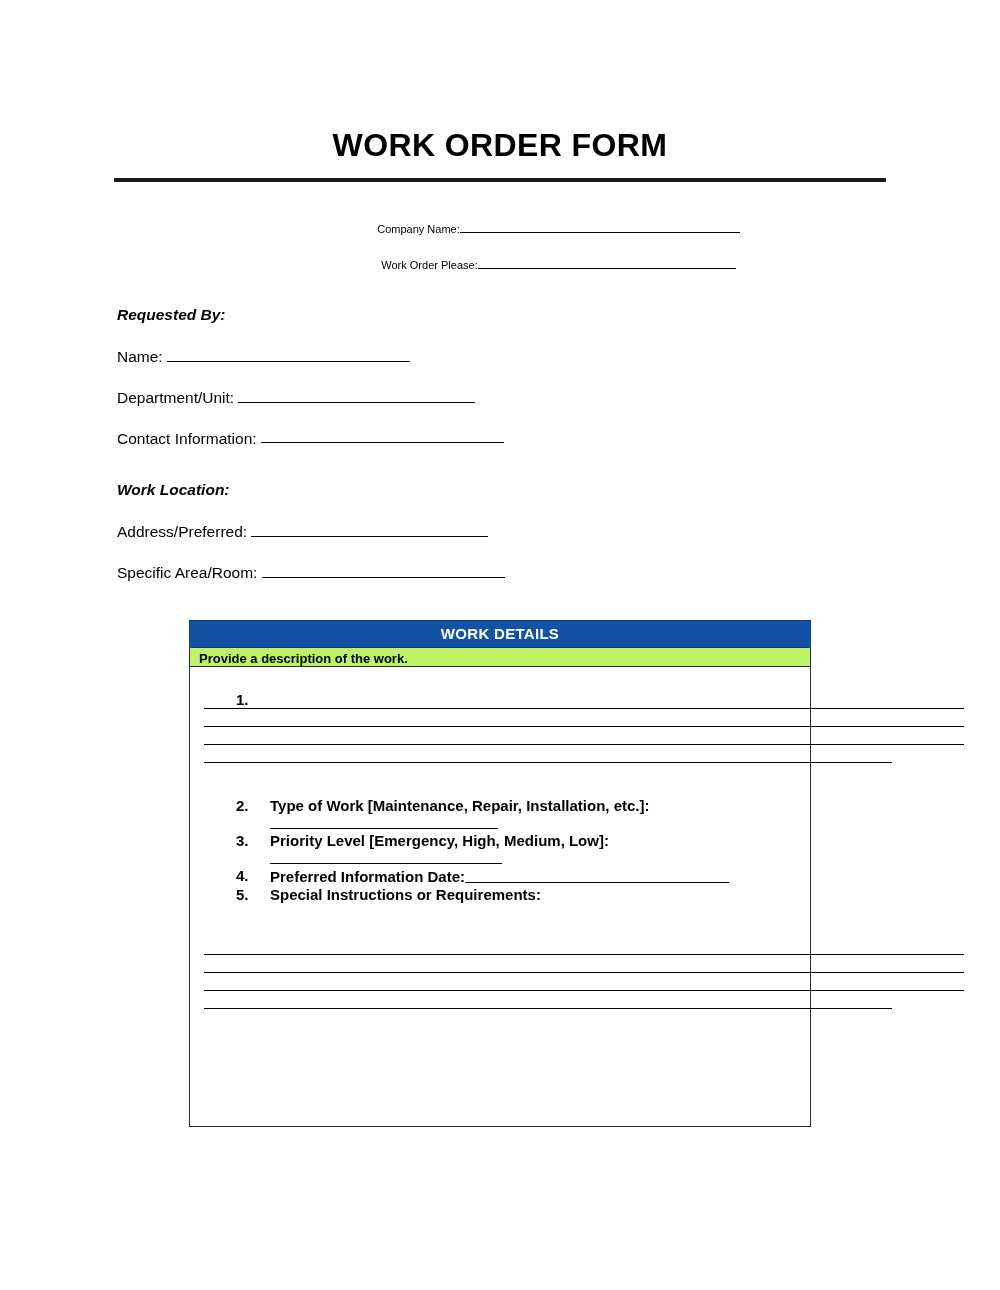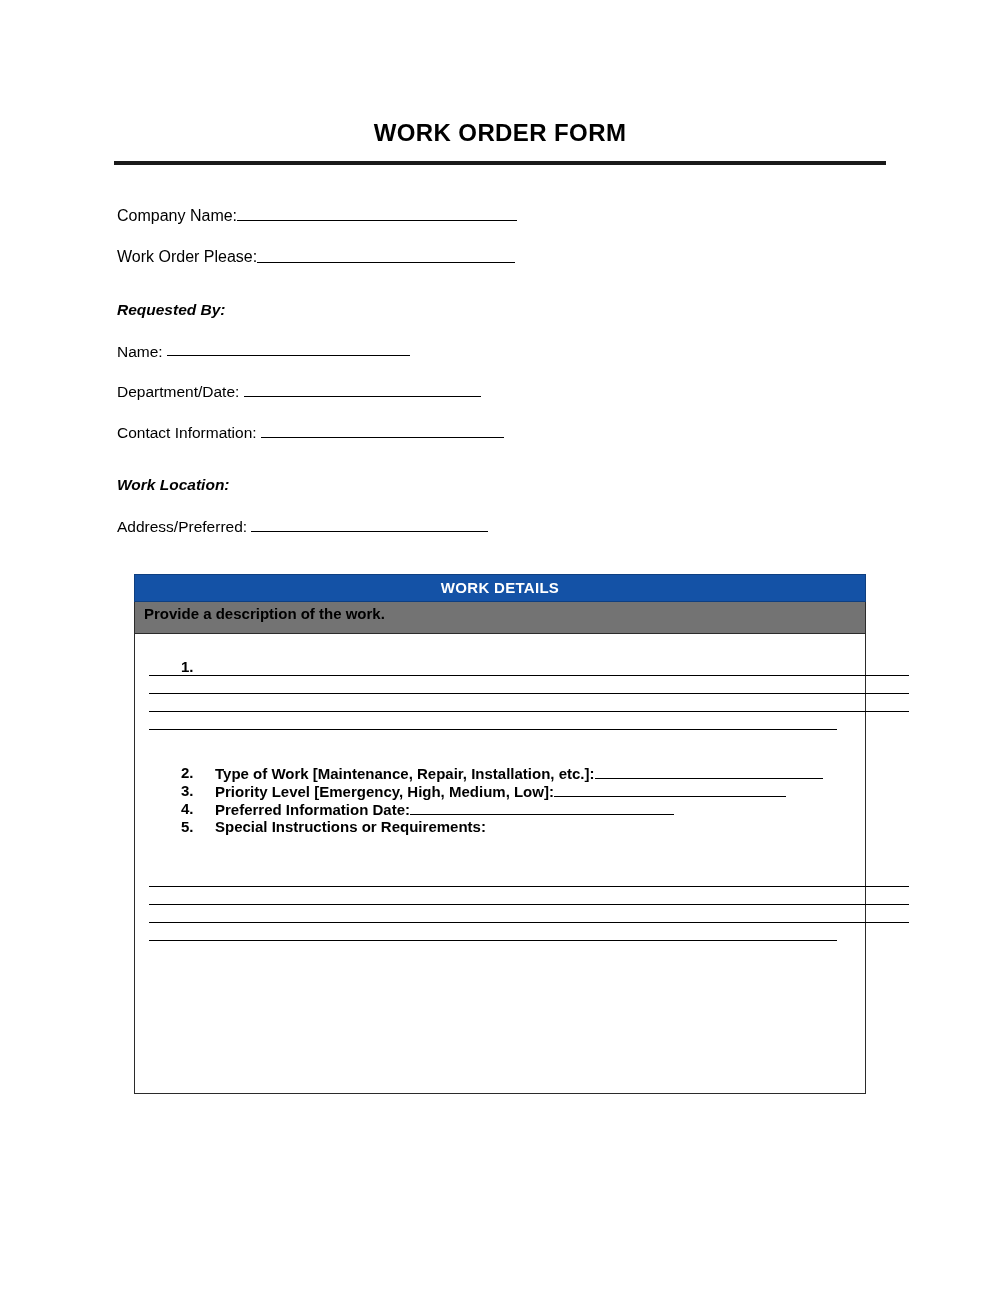--- a/index.html
+++ b/index.html
@@ -19,44 +19,45 @@
     position: relative;
     width: 1000px;
     height: 1290px;
     box-sizing: border-box;
     padding: 0;
   }
 
   
   .title {
     text-align: center;
-    font-size: 24px;
+    font-size: 32px;
     font-weight: bold;
     letter-spacing: 0.4px;
-    margin: 4px;
+    margin: 12px;
     padding-top: 115px;
     color: #000;
   }
   .title-rule {
     margin: 14px auto 0 auto;
     width: 772px;
     border-top: 4px solid #1a1a1a;
     height: 0;
   }
 
   
   .top-fields {
     margin-top: 40px;
     padding-left: 117px;
   }
   .field-line {
-    font-size: 16px;
+    font-size: 11px;
     line-height: 1.2;
     margin-bottom: 21px;
     white-space: nowrap;
+    text-align: center;
   }
   .blank {
     display: inline-block;
     border-bottom: 1px solid #000;
     height: 0.95em;
     vertical-align: baseline;
   }
   .b280 { width: 280px; }
   .b262 { width: 258px; }
   .b243 { width: 243px; }
@@ -71,41 +72,41 @@
   }
   .sub-field {
     font-size: 15.5px;
     margin-bottom: 21px;
     white-space: nowrap;
   }
 
   
   .details-wrap {
     margin: 38px auto 0 auto;
-    width: 732px;
+    width: 622px;
   }
   .details-banner {
     background: #1452a6;
     color: #ffffff;
     text-align: center;
     font-weight: bold;
     font-size: 15px;
     letter-spacing: 0.3px;
     padding: 4px 0 5px 0;
     border: 1px solid #0f3f80;
     box-sizing: border-box;
   }
   .details-subbar {
-    background: #737373;
+    background: #bef264;
     border-left: 1px solid #2b2b2b;
     border-right: 1px solid #2b2b2b;
     border-bottom: 1px solid #2b2b2b;
     font-weight: bold;
-    font-size: 15px;
-    padding: 3px 0 11px 9px;
+    font-size: 13px;
+    padding: 3px 0 0 9px;
     box-sizing: border-box;
   }
   .details-body {
     border-left: 1px solid #2b2b2b;
     border-right: 1px solid #2b2b2b;
     border-bottom: 1px solid #2b2b2b;
     box-sizing: border-box;
     padding: 24px 8px 36px 8px;
     min-height: 460px;
   }
@@ -173,33 +174,36 @@
     </div>
 
 
     <div class="section-head">Requested By:</div>
 
     <div class="sub-field">
       <span>Name: </span><span class="blank b243"></span>
     </div>
 
     <div class="sub-field">
-      <span>Department/Date: </span><span class="blank b237"></span>
+      <span>Department/Unit: </span><span class="blank b237"></span>
     </div>
 
     <div class="sub-field">
       <span>Contact Information: </span><span class="blank b243"></span>
     </div>
 
     <div class="section-head">Work Location:</div>
 
     <div class="sub-field">
       <span>Address/Preferred: </span><span class="blank b237"></span>
     </div>
 
+    <div class="sub-field">
+      <span>Specific Area/Room: </span><span class="blank b243"></span>
+    </div>
 
   </div>
 
   <div class="details-wrap">
 
     <div class="details-banner">WORK DETAILS</div>
     <div class="details-subbar">Provide a description of the work.</div>
 
     <div class="details-body">
       <ol class="items">

